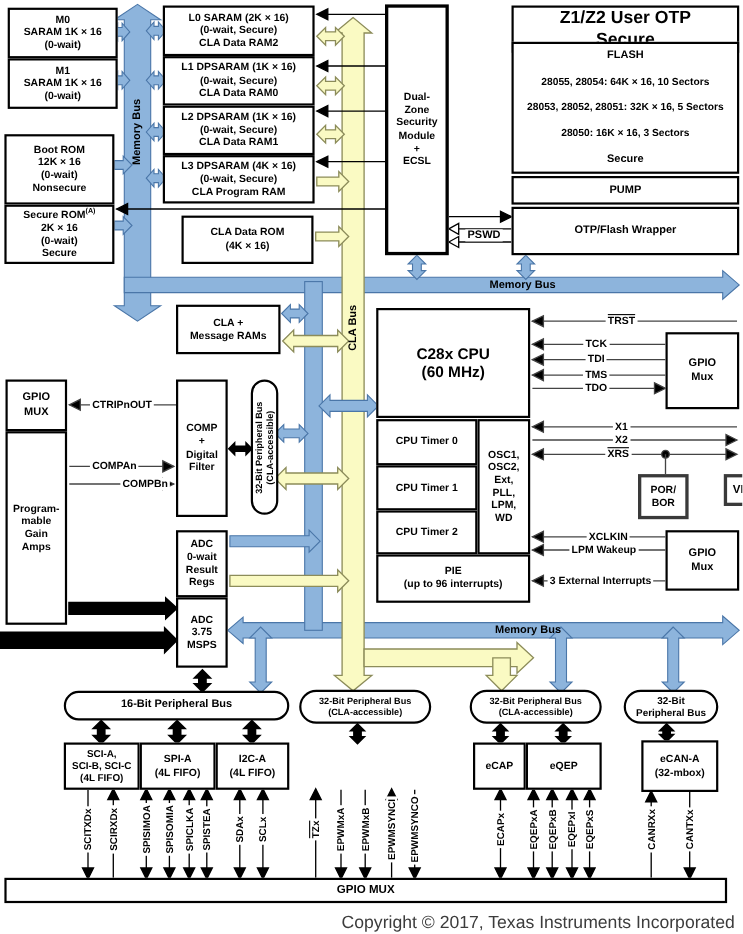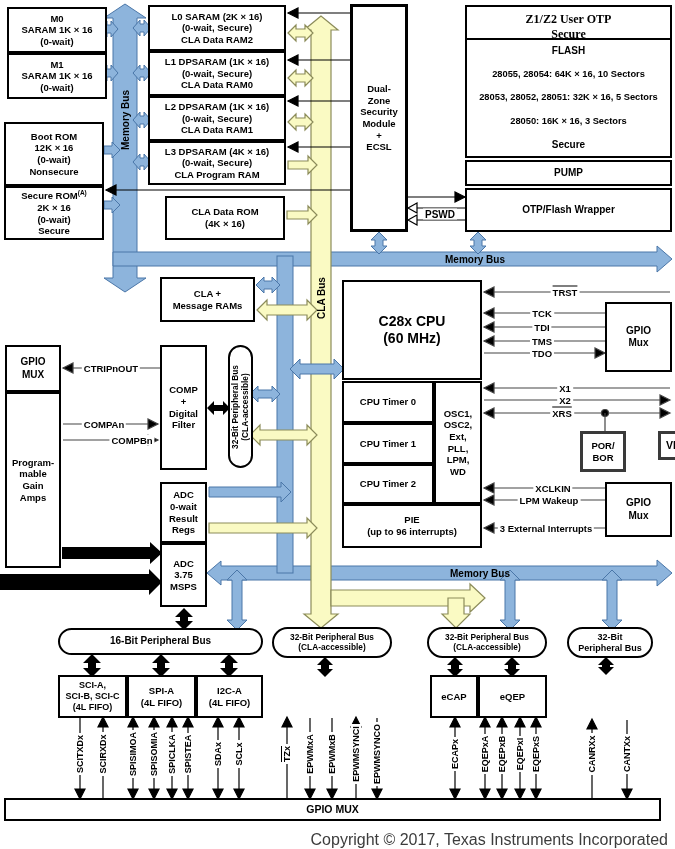--- a/index.html
+++ b/index.html
@@ -248,21 +248,21 @@
 CLA Program RAM</div>
 <div class="box b2" style="left:165px;top:196px;width:120px;height:44px;">CLA Data ROM
 (4K × 16)</div>
 
 <div class="box b3" style="left:350px;top:4px;width:58px;height:228px;">Dual-
 Zone
 Security
 Module
 +
 ECSL</div>
-<div class="box" style="left:465px;top:5px;width:207px;height:43px;font-size:12px;font-family:Liberation Serif, serif;">Z1/Z2 User OTP
+<div class="box" style="left:465px;top:5px;width:207px;height:43px;font-size:16px;">Z1/Z2 User OTP
 Secure</div>
 <div class="box flashcol" style="left:465px;top:38px;width:207px;height:120px;">
   <div style="font-size:10px;">FLASH</div>
   <div class="flash-ln">28055, 28054: 64K × 16, 10 Sectors</div>
   <div class="flash-ln">28053, 28052, 28051: 32K × 16, 5 Sectors</div>
   <div class="flash-ln">28050: 16K × 16, 3 Sectors</div>
   <div style="font-size:10px;">Secure</div>
 </div>
 <div class="box" style="left:465px;top:160px;width:207px;height:26px;font-size:10px;">PUMP</div>
 <div class="box" style="left:465px;top:188px;width:207px;height:44px;font-size:10px;">OTP/Flash Wrapper</div>
@@ -340,20 +340,22 @@
 
 <div class="box" style="left:58px;top:675px;width:69px;height:43px;font-size:9px;">SCI-A,
 SCI-B, SCI-C
 (4L FIFO)</div>
 <div class="box" style="left:127px;top:675px;width:69px;height:43px;">SPI-A
 (4L FIFO)</div>
 <div class="box" style="left:196px;top:675px;width:67px;height:43px;">I2C-A
 (4L FIFO)</div>
 <div class="box" style="left:430px;top:675px;width:48px;height:43px;">eCAP</div>
 <div class="box" style="left:478px;top:675px;width:69px;height:43px;">eQEP</div>
+<div class="box" style="left:583px;top:673px;width:70px;height:47px;">eCAN-A
+(32-mbox)</div>
 
 <div class="pin" style="left:40px;top:749px;"><span>SCITXDx</span></div>
 <div class="pin" style="left:63px;top:749px;"><span>SCIRXDx</span></div>
 <div class="pin" style="left:93px;top:749px;"><span>SPISIMOA</span></div>
 <div class="pin" style="left:114px;top:749px;"><span>SPISOMIA</span></div>
 <div class="pin" style="left:132px;top:749px;"><span>SPICLKA</span></div>
 <div class="pin" style="left:148px;top:749px;"><span>SPISTEA</span></div>
 <div class="pin" style="left:178px;top:749px;"><span>SDAx</span></div>
 <div class="pin" style="left:199px;top:749px;"><span>SCLx</span></div>
 <div class="pin" style="left:247px;top:749px;"><span class="ovl">TZx</span></div>

